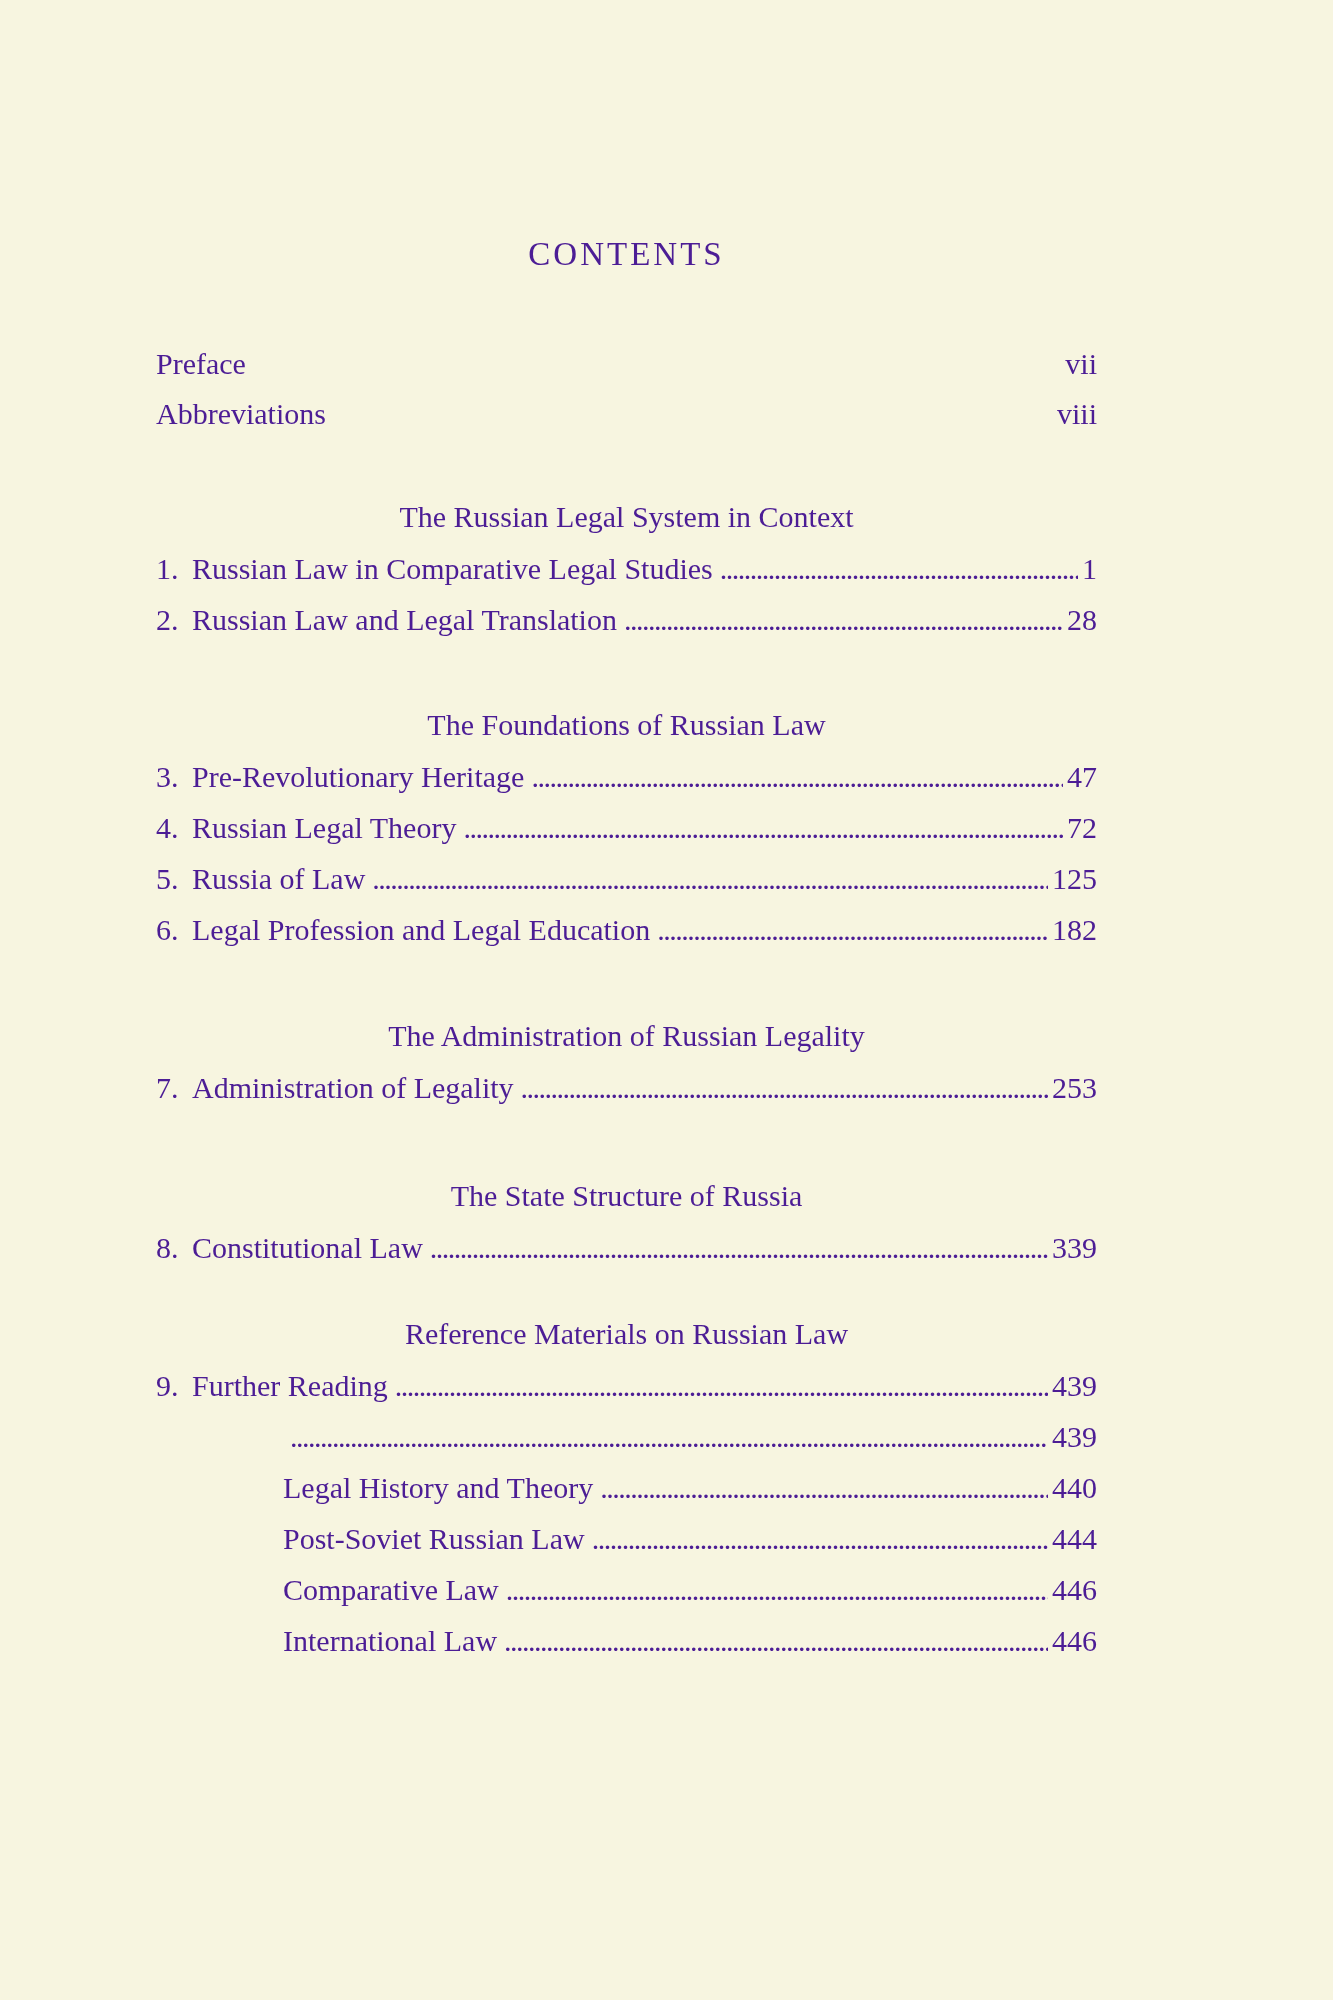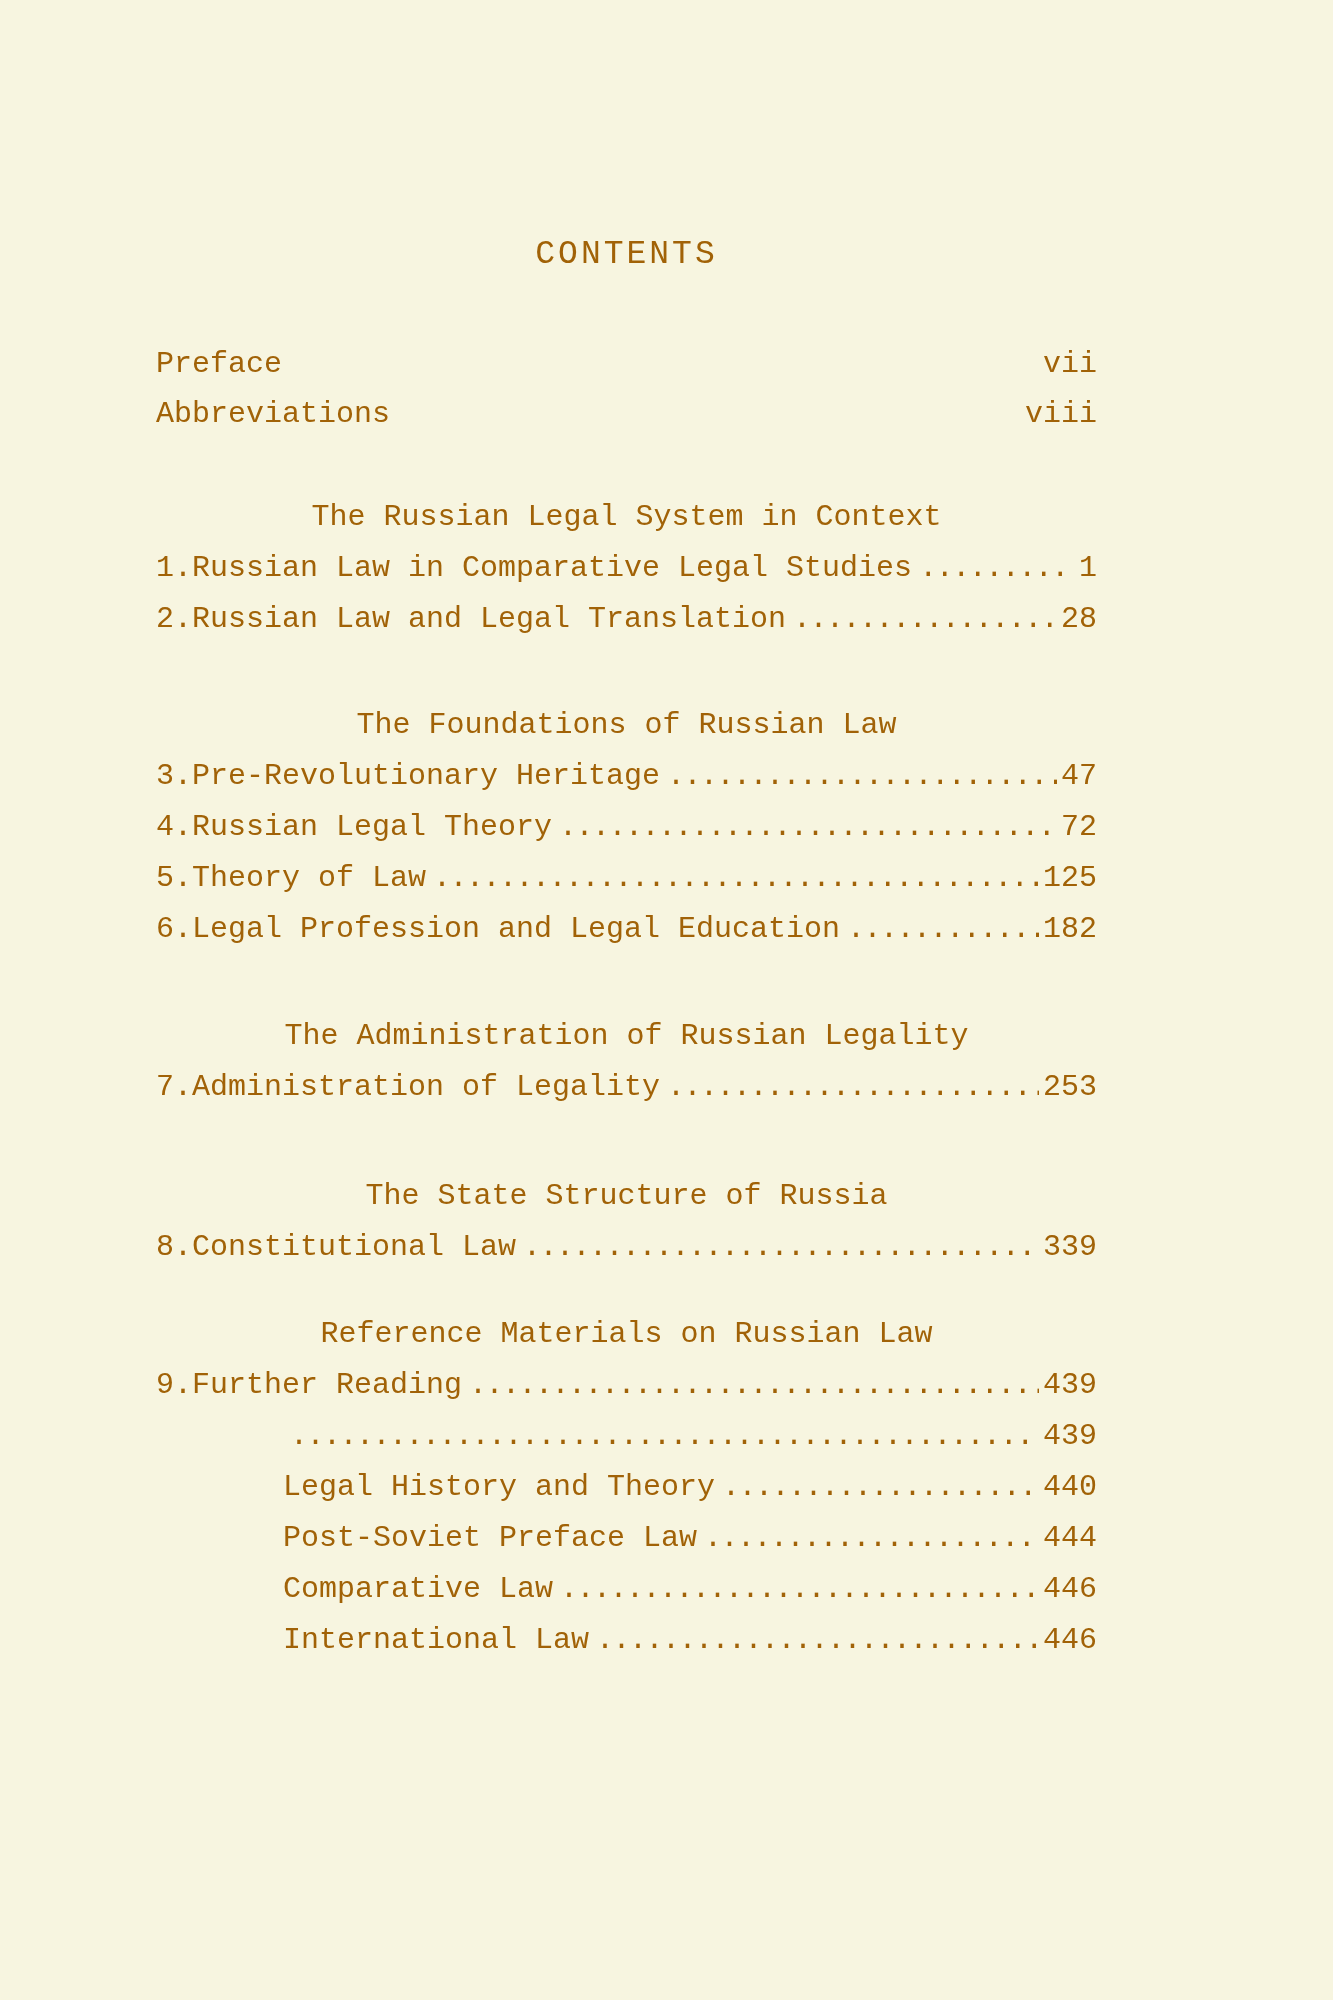--- a/index.html
+++ b/index.html
@@ -5,22 +5,22 @@
   html, body {
     margin: 0;
     padding: 0;
     background: #f7f5e0;
   }
   .page {
     position: relative;
     width: 1333px;
     height: 2000px;
     background: #f7f5e0;
-    color: #a16207;
-    font-family: Liberation Mono, monospace;
+    color: #4c1d95;
+    font-family: Liberation Serif, serif;
     font-size: 30px;
     overflow: hidden;
   }
   .content {
     position: absolute;
     left: 156px;
     right: 236px;
     top: 0;
     height: 100%;
   }
@@ -113,21 +113,21 @@
         <span class="pg">47</span>
       </div>
       <div class="row">
         <span class="num">4.</span>
         <span class="t">Russian Legal Theory</span>
         <span class="leader"></span>
         <span class="pg">72</span>
       </div>
       <div class="row">
         <span class="num">5.</span>
-        <span class="t">Theory of Law</span>
+        <span class="t">Russia of Law</span>
         <span class="leader"></span>
         <span class="pg">125</span>
       </div>
       <div class="row">
         <span class="num">6.</span>
         <span class="t">Legal Profession and Legal Education</span>
         <span class="leader"></span>
         <span class="pg">182</span>
       </div>
     </div>
@@ -166,21 +166,21 @@
         <span class="pg">439</span>
       </div>
       <div class="row sub">
         <span class="num"></span>
         <span class="t">Legal History and Theory</span>
         <span class="leader"></span>
         <span class="pg">440</span>
       </div>
       <div class="row sub">
         <span class="num"></span>
-        <span class="t">Post-Soviet Preface Law</span>
+        <span class="t">Post-Soviet Russian Law</span>
         <span class="leader"></span>
         <span class="pg">444</span>
       </div>
       <div class="row sub">
         <span class="num"></span>
         <span class="t">Comparative Law</span>
         <span class="leader"></span>
         <span class="pg">446</span>
       </div>
       <div class="row sub">

